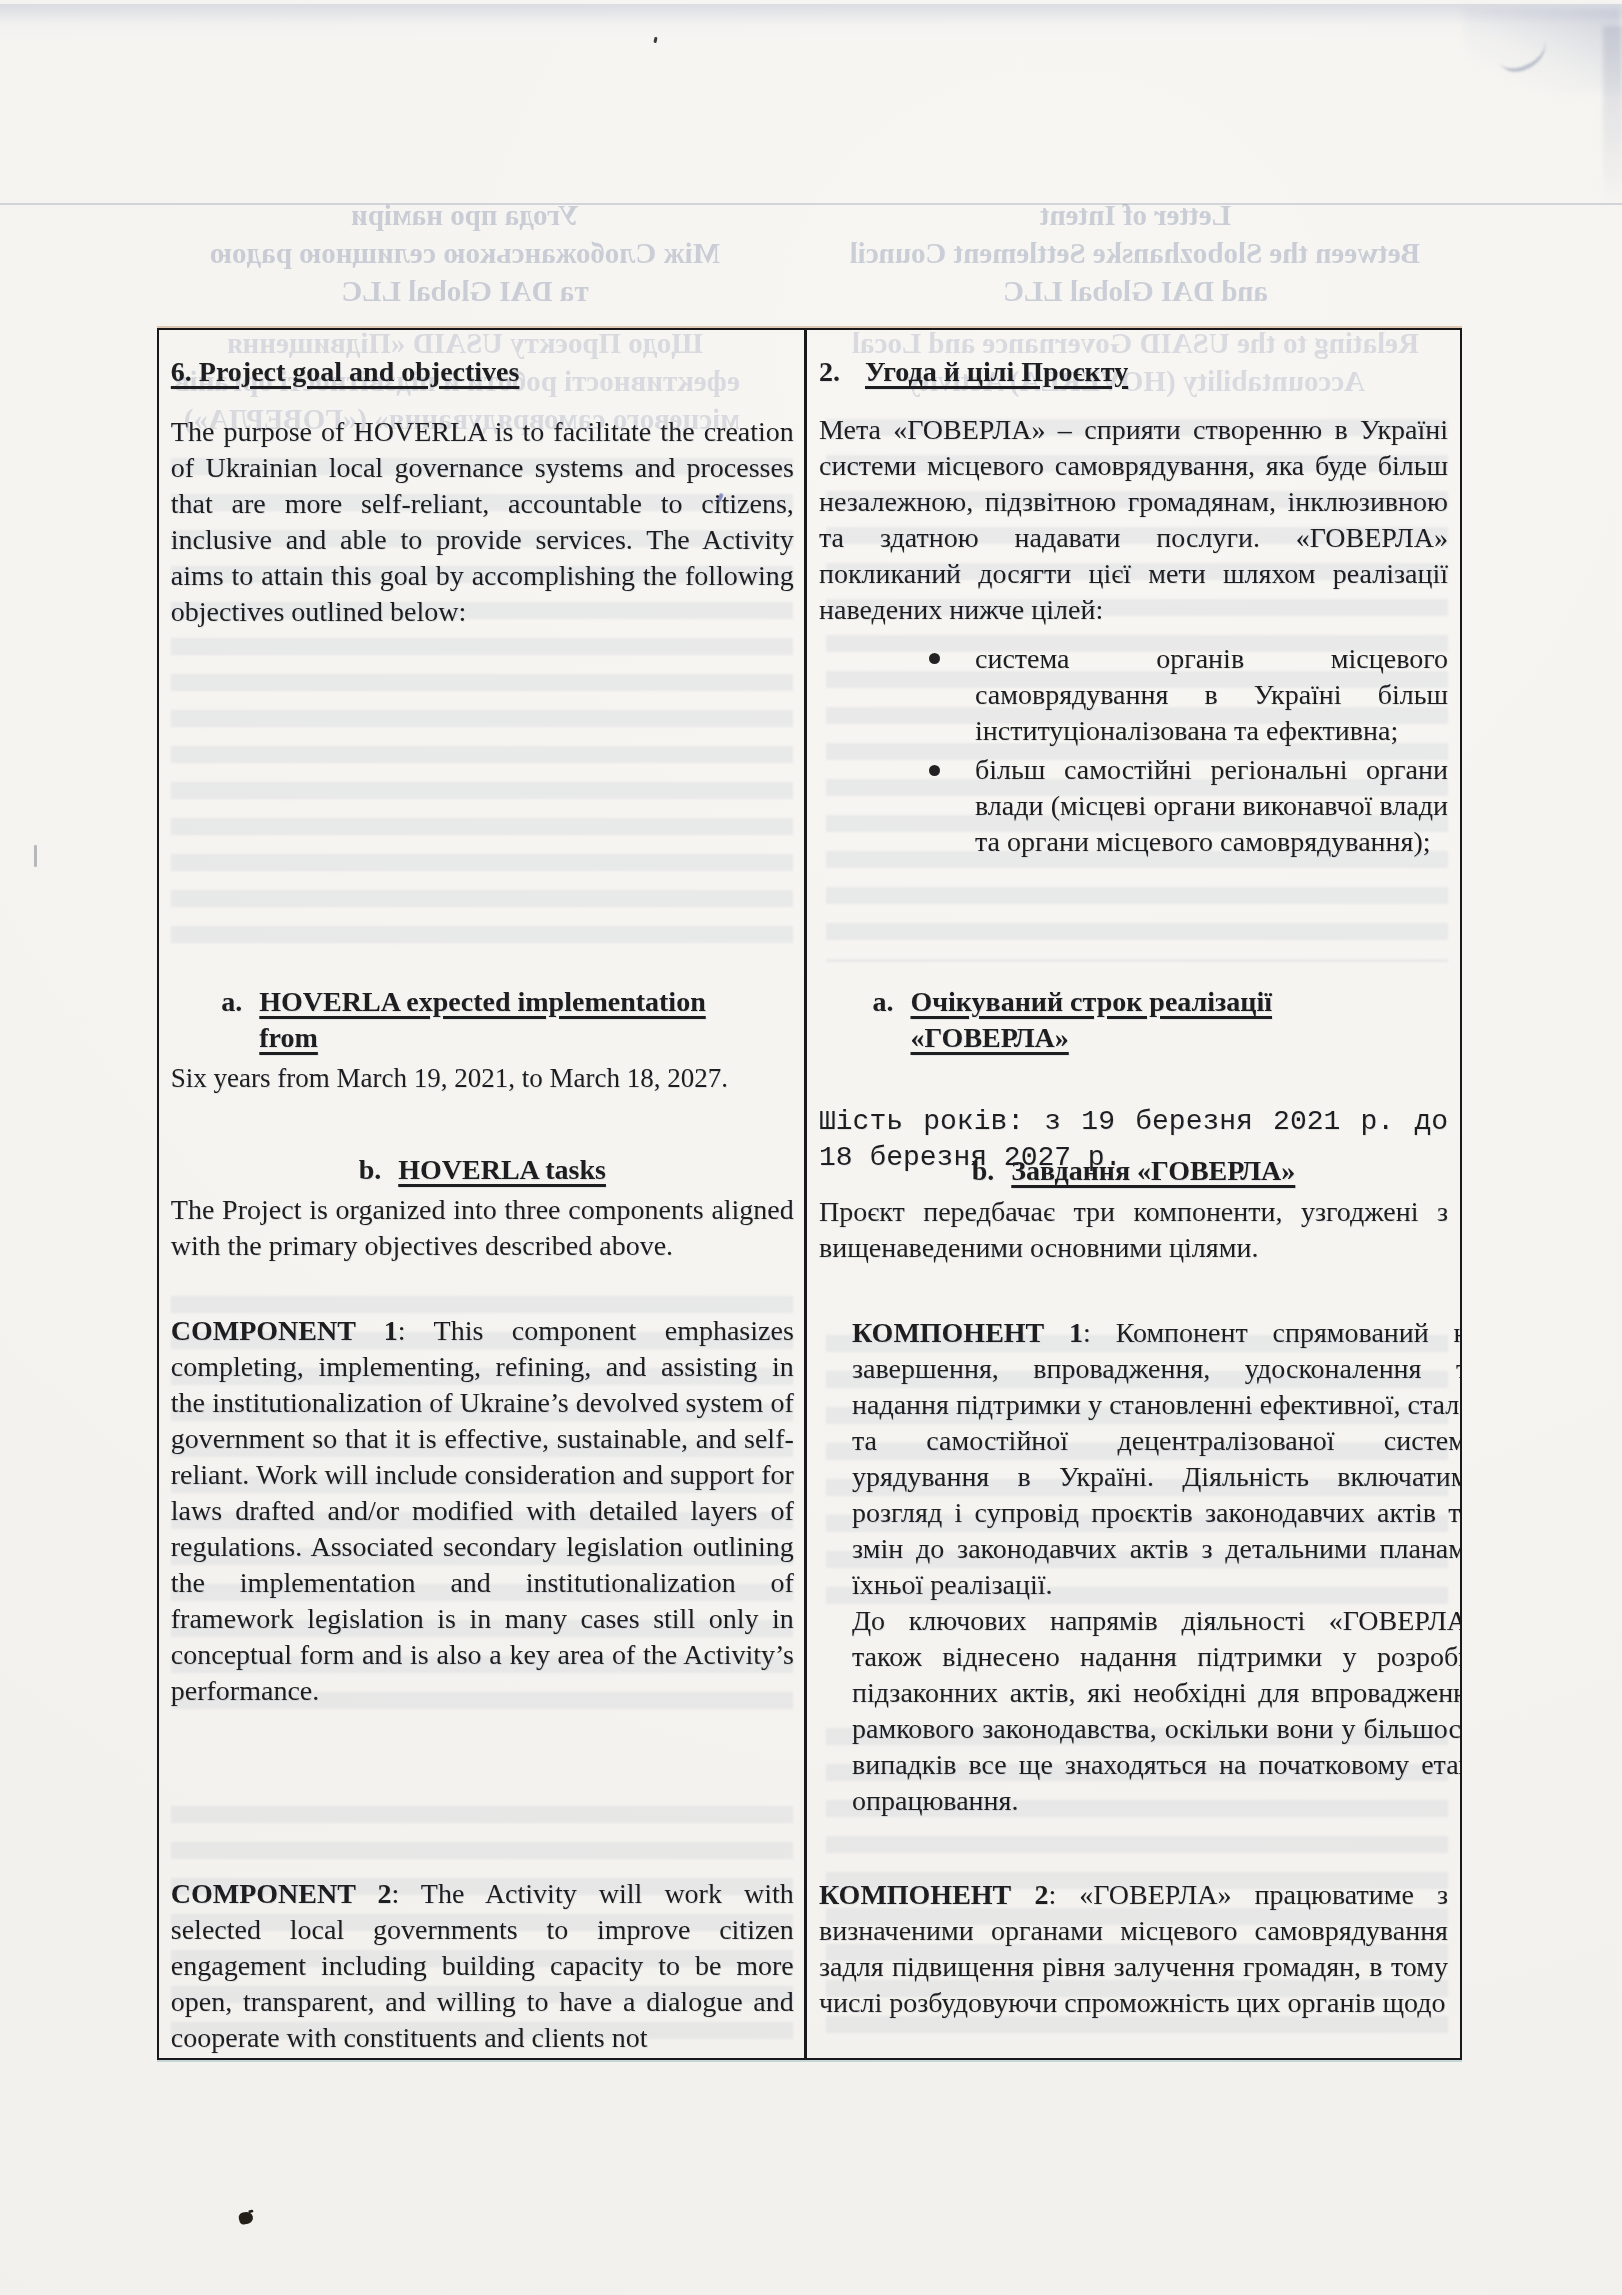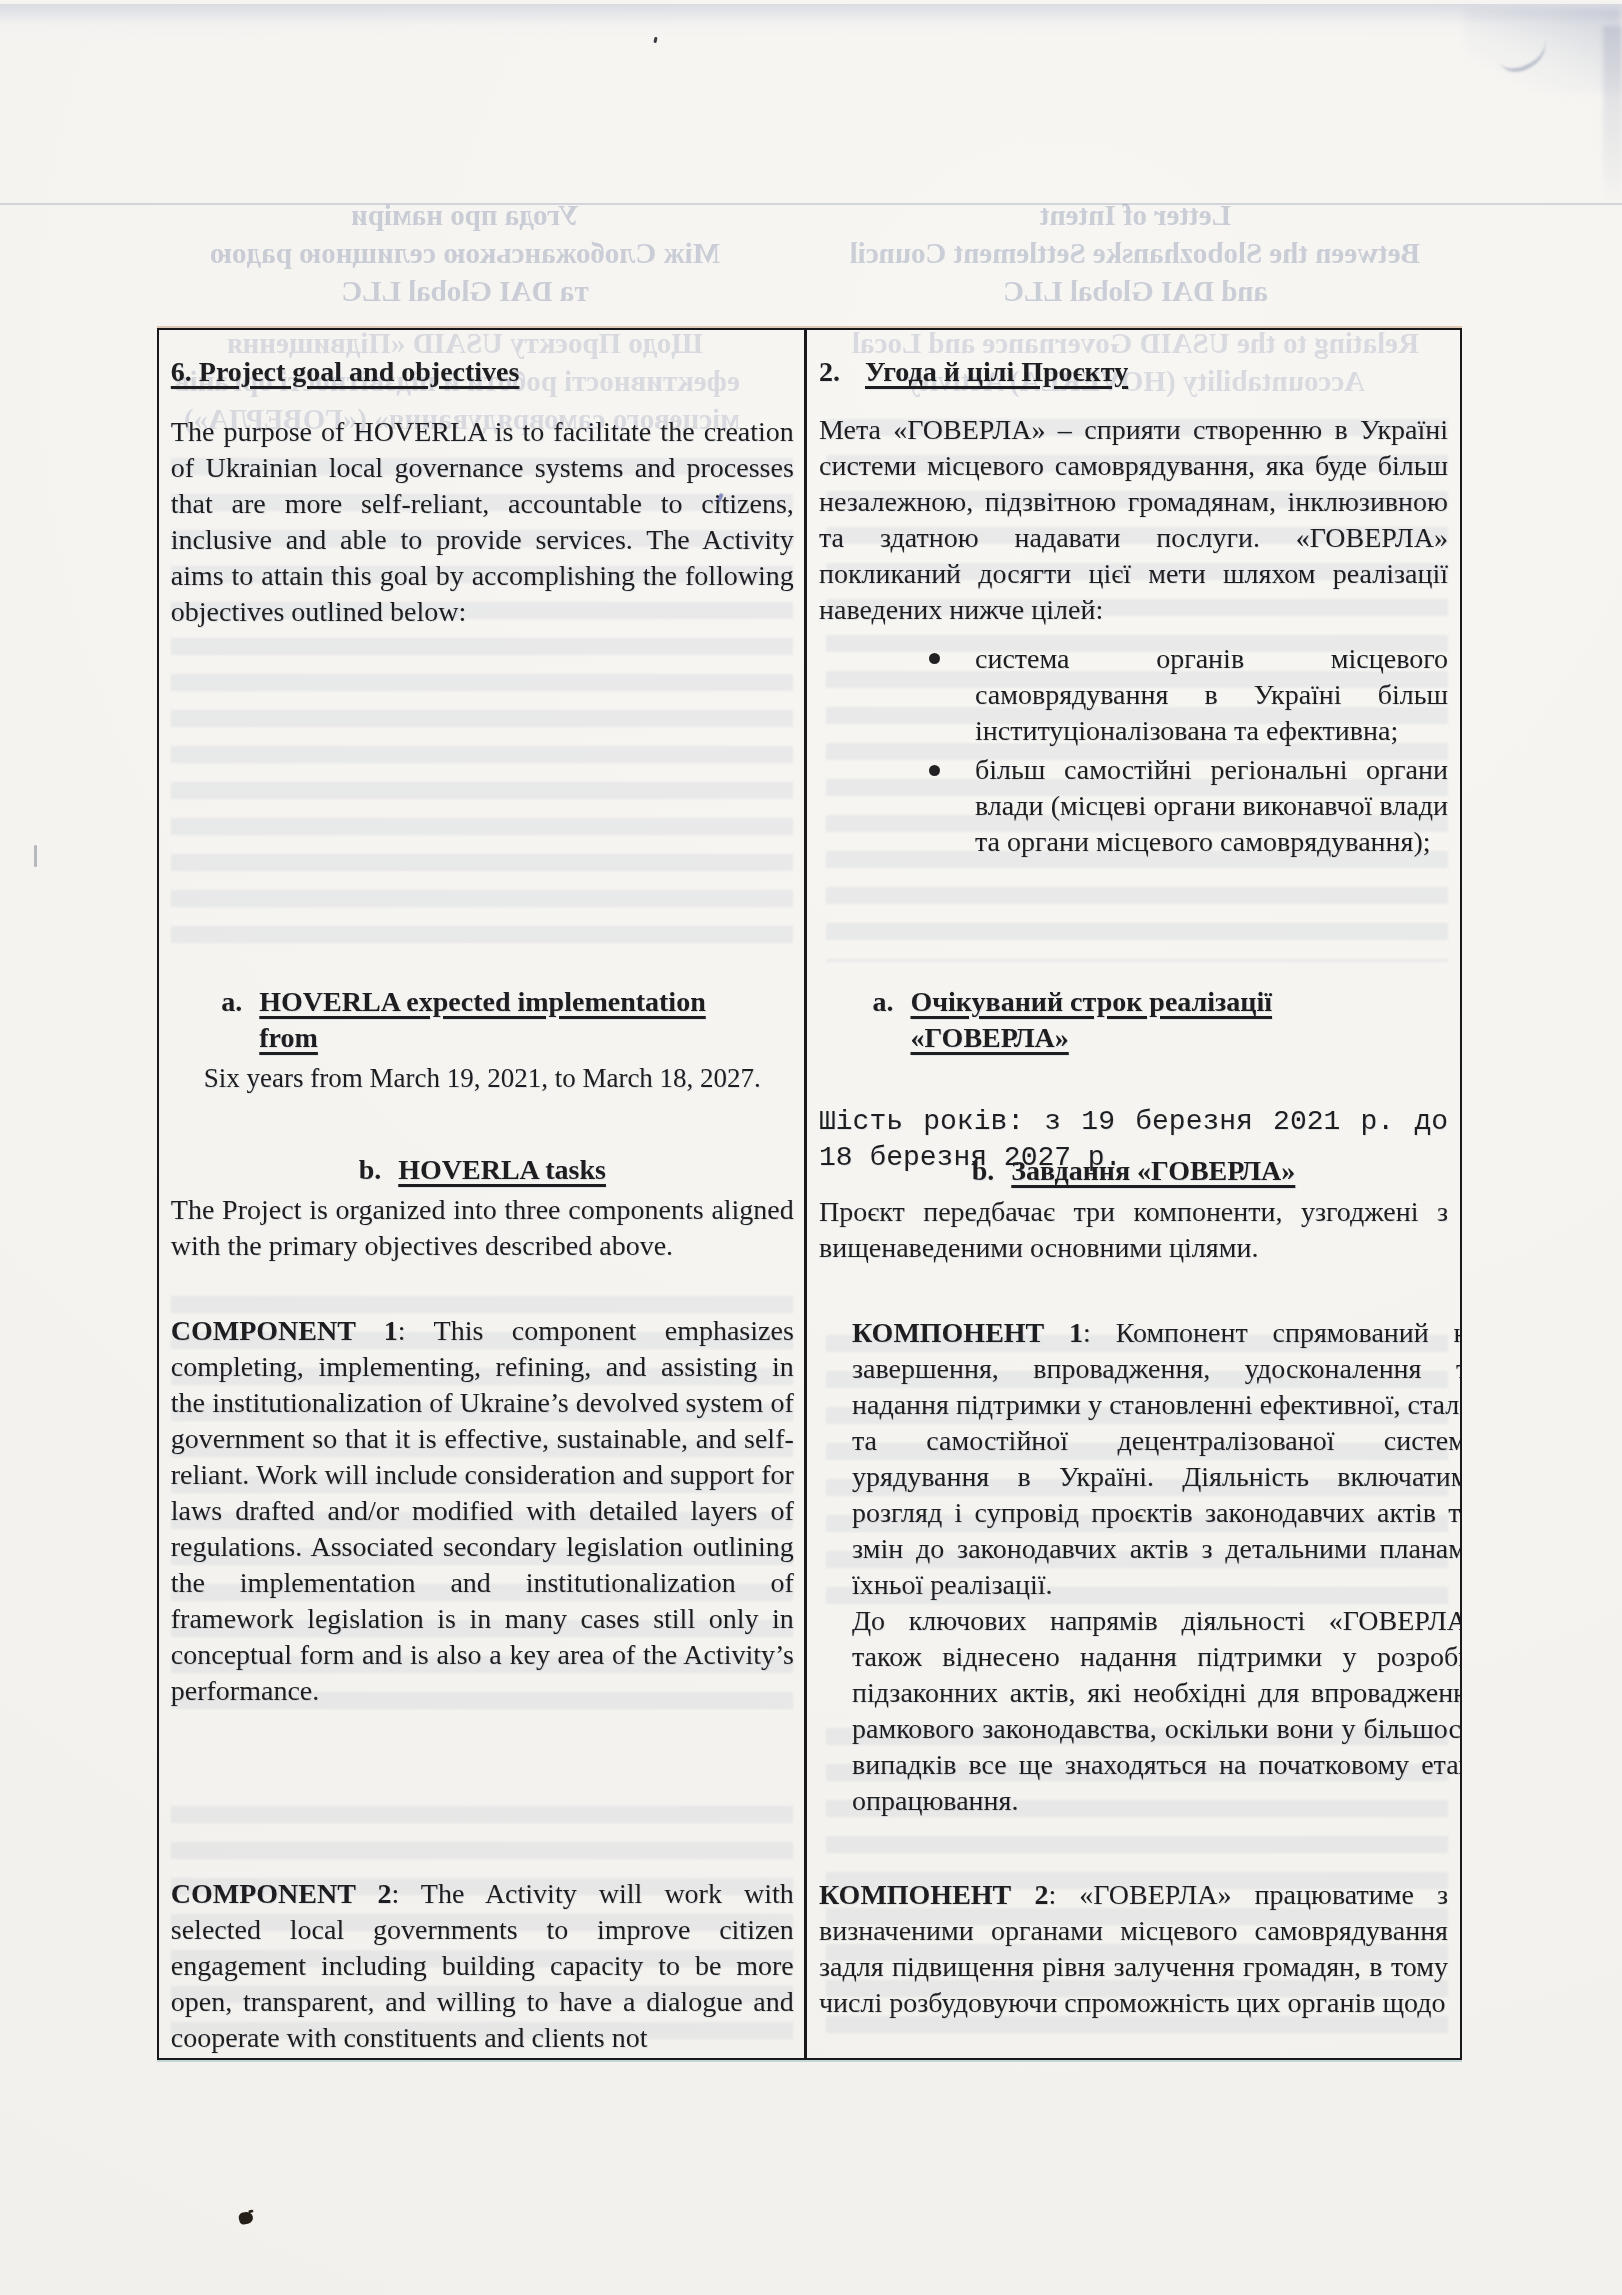--- a/index.html
+++ b/index.html
@@ -61,21 +61,21 @@
   .col-uk { left:660px; width:629px; }
 
   .h-main { font-weight:bold; text-align:left; }
   .u { text-decoration:underline; text-decoration-thickness:2.6px; text-underline-offset:4.6px; }
   .h-row { display:flex; gap:25px; }
 
   .t-en-heading { top:23.6px; }
   .t-en-intro   { top:84px; }
   .t-en-bullets { top:343px; }
   .t-en-ahead   { top:654px; }
-  .t-en-abody   { top:730px; text-align:center; font-size:27px; }
+  .t-en-abody   { top:730px; text-align:left; font-size:27px; }
   .t-en-bhead   { top:822px; }
   .t-en-bbody   { top:862px; }
   .t-en-c1      { top:983px; }
   .t-en-c2      { top:1546px; }
 
   .t-uk-heading { top:23.6px; }
   .t-uk-intro   { top:82px; }
   .t-uk-bullets { top:311px; }
   .t-uk-ahead   { top:654px; }
   .t-uk-abody   { top:774px;font-family:Liberation Mono, monospace; }

